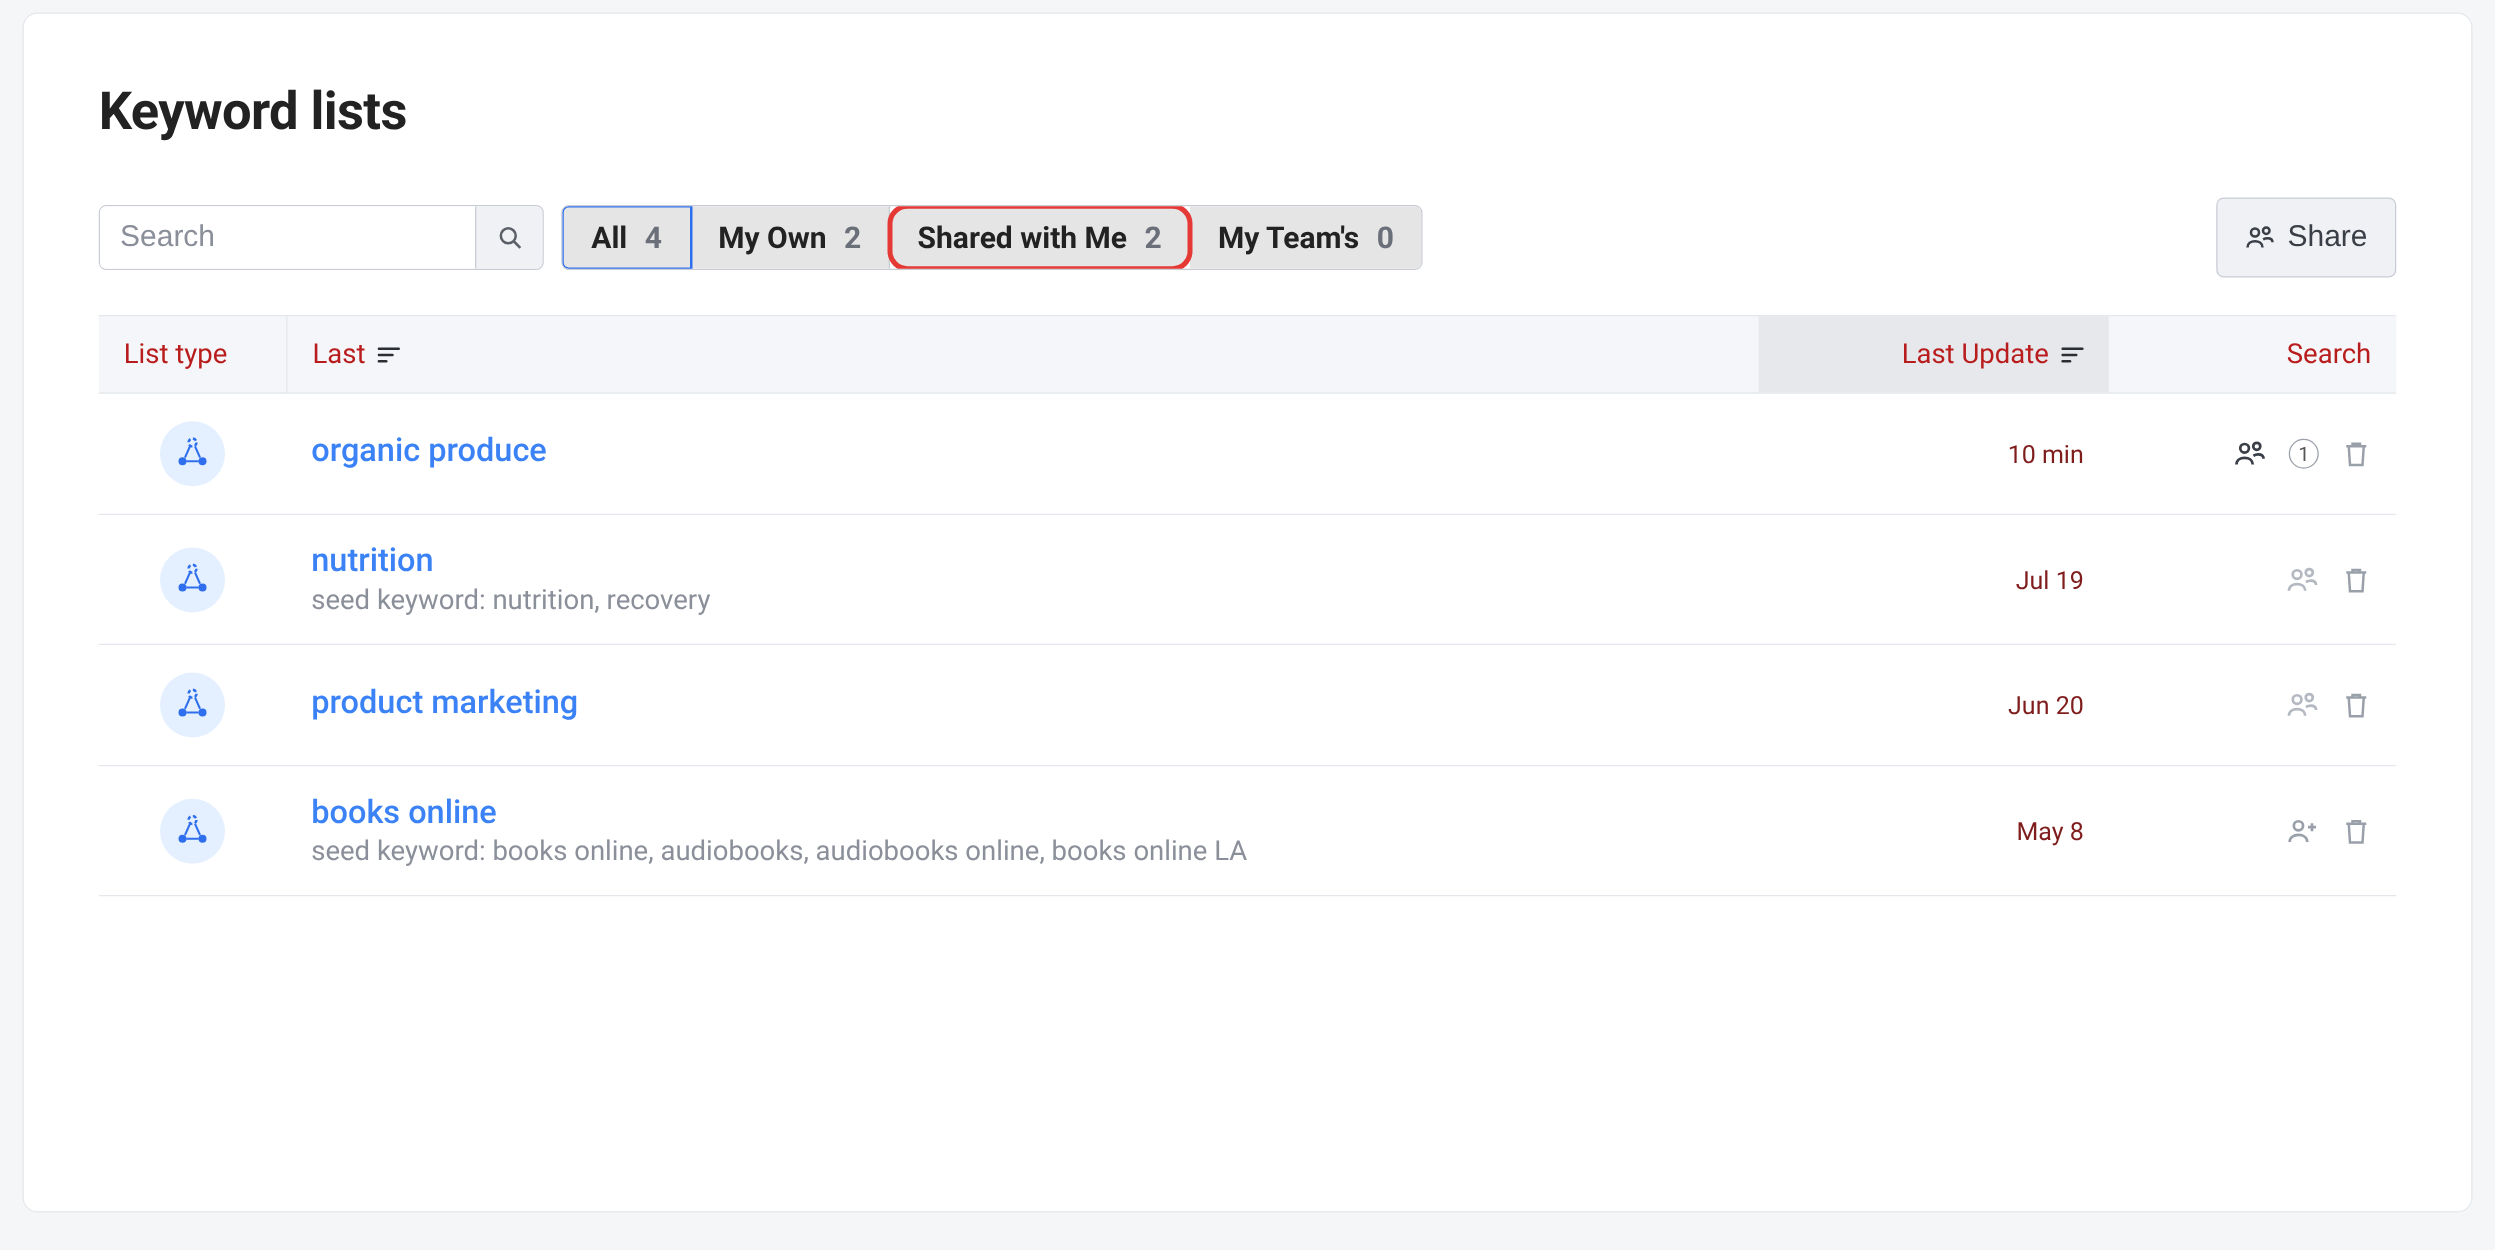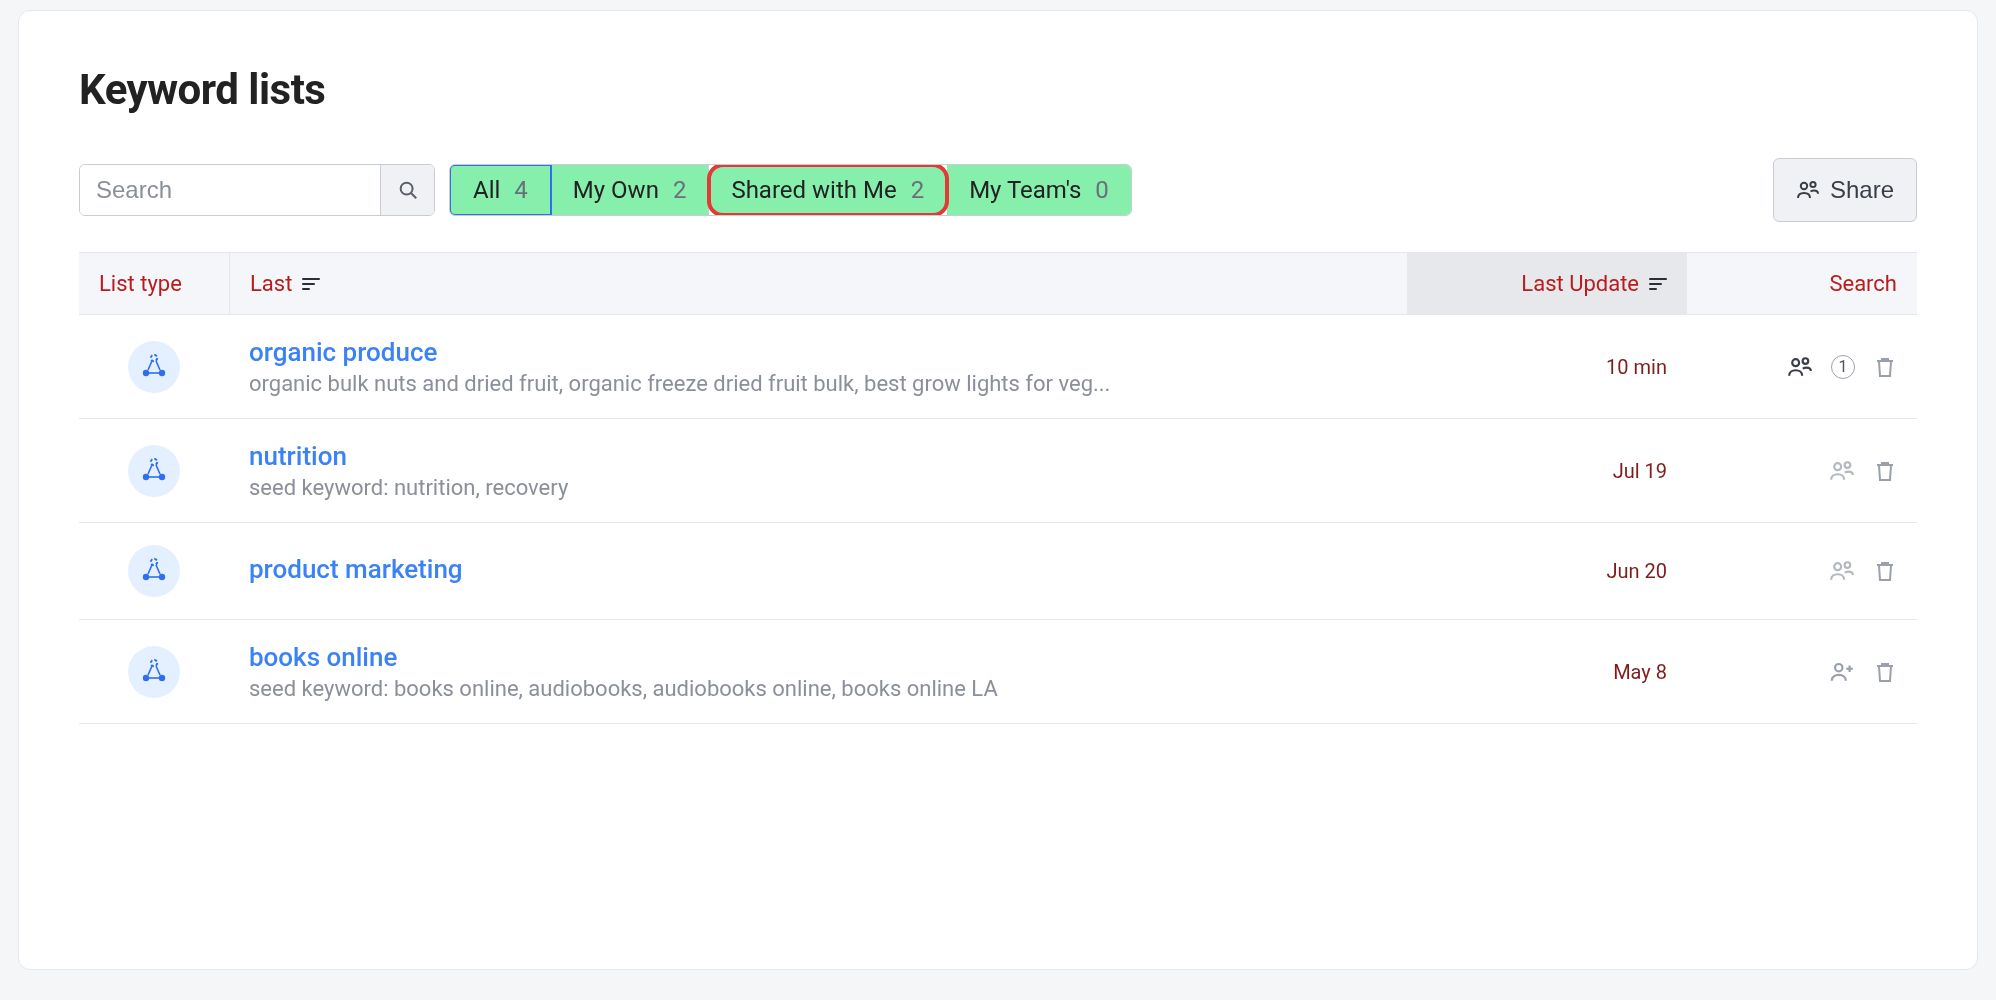--- a/index.html
+++ b/index.html
@@ -66,22 +66,23 @@
     height: 52px;
   }
   .seg .tab {
     display: flex;
     align-items: center;
     gap: 14px;
     padding: 0 22px;
     font-size: 24px;
     border-right: 1px solid #c8ccd4;
     cursor: pointer;
-    background: #86efac;
+    background: #e5e5e5;
     position: relative;
+    font-weight: bold;
   }
   .seg .tab:last-child { border-right: none; }
   .seg .tab .count { color: #6a6f79; }
   .seg .tab.active {
     border: 2px solid #2f6fed;
     margin: -1px;
     z-index: 1;
     border-radius: 6px 0 0 6px;
   }
   .seg .tab.highlighted {
@@ -279,21 +280,20 @@
                 <circle cx="7" cy="21" r="3.2" fill="#2f6fed"></circle>
                 <circle cx="23" cy="21" r="3.2" fill="#2f6fed"></circle>
                 <line x1="13" y1="9" x2="9" y2="18" stroke="#2f6fed" stroke-width="1.6"></line>
                 <line x1="17" y1="9" x2="21" y2="18" stroke="#2f6fed" stroke-width="1.6"></line>
                 <line x1="10" y1="21" x2="20" y2="21" stroke="#2f6fed" stroke-width="1.6"></line>
               </svg>
             </span>
           </div>
           <div class="cell">
             <div class="list-name">organic produce</div>
-            <div class="list-desc">organic bulk nuts and dried fruit, organic freeze dried fruit bulk, best grow lights for veg...</div>
           </div>
           <div class="cell update-cell">10 min</div>
           <div class="cell actions-cell">
             <span class="action-ic">
               <svg width="26" height="26" viewBox="0 0 24 24" fill="none" stroke="#3a3f47" stroke-width="2">
                 <circle cx="8" cy="8" r="3.2"></circle>
                 <path d="M2 20c0-3.3 2.7-5 6-5s6 1.7 6 5"></path>
                 <circle cx="17" cy="6.5" r="2.6"></circle>
                 <path d="M14.5 13.5c1.2-.7 2.4-1 3.5-1 2.2 0 4 .9 4 3.2"></path>
               </svg>

